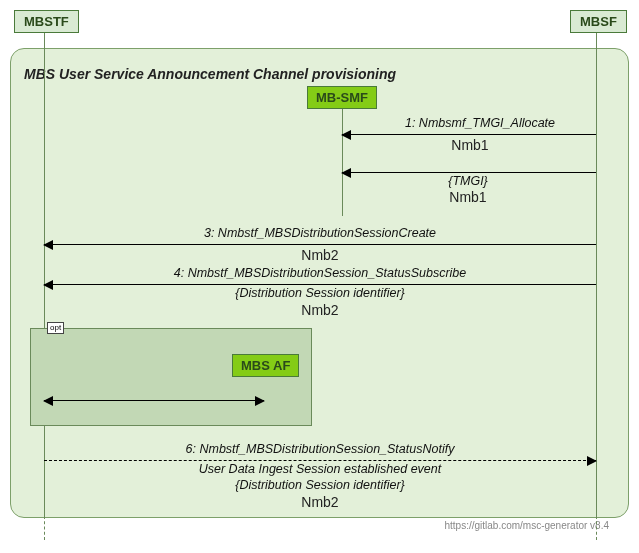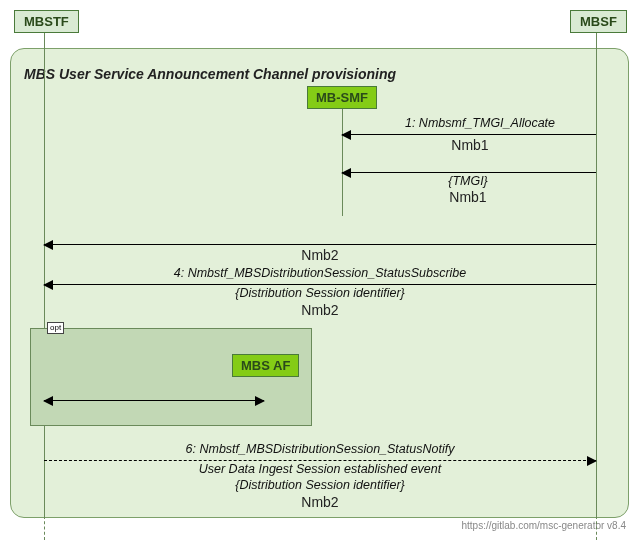--- a/index.html
+++ b/index.html
@@ -104,21 +104,21 @@
   }
   .opt-label {
     position: absolute;
     font-size: 12.5px;
     color: #222;
   }
   .footer {
     position: absolute;
     font-size: 10px;
     color: #888;
-    right: 3px;
+    right: 20px;
   }
 </style>
 </head>
 <body>
 
 <div class="canvas">
 
   <div class="participant" style="left:4px; top:0;text-align:center;">MBSTF</div>
   <div class="participant" style="left:560px; top:0;">MBSF</div>
 
@@ -139,20 +139,21 @@
     <div class="arrow-head-left"></div>
   </div>
   <div class="msg-sub" style="left:440px; top:127px; width:40px;">Nmb1</div>
 
   <div class="arrow" style="left:332px; top:162px; width:254px;">
     <div class="arrow-head-left"></div>
   </div>
   <div class="msg-label" style="left:418px; top:164px; width:80px;">{TMGI}</div>
   <div class="msg-sub" style="left:438px; top:179px; width:40px;">Nmb1</div>
 
+  <div class="msg-label" style="left:120px; top:216px; width:380px;">3: Nmbstf_MBSDistributionSessionCreate</div>
   <div class="arrow" style="left:34px; top:234px; width:552px;">
     <div class="arrow-head-left"></div>
   </div>
   <div class="msg-sub" style="left:290px; top:237px; width:40px;">Nmb2</div>
 
   <div class="msg-label" style="left:100px; top:256px; width:420px;">4: Nmbstf_MBSDistributionSession_StatusSubscribe</div>
   <div class="arrow" style="left:34px; top:274px; width:552px;">
     <div class="arrow-head-left"></div>
   </div>
   <div class="msg-label" style="left:180px; top:276px; width:260px;">{Distribution Session identifier}</div>

